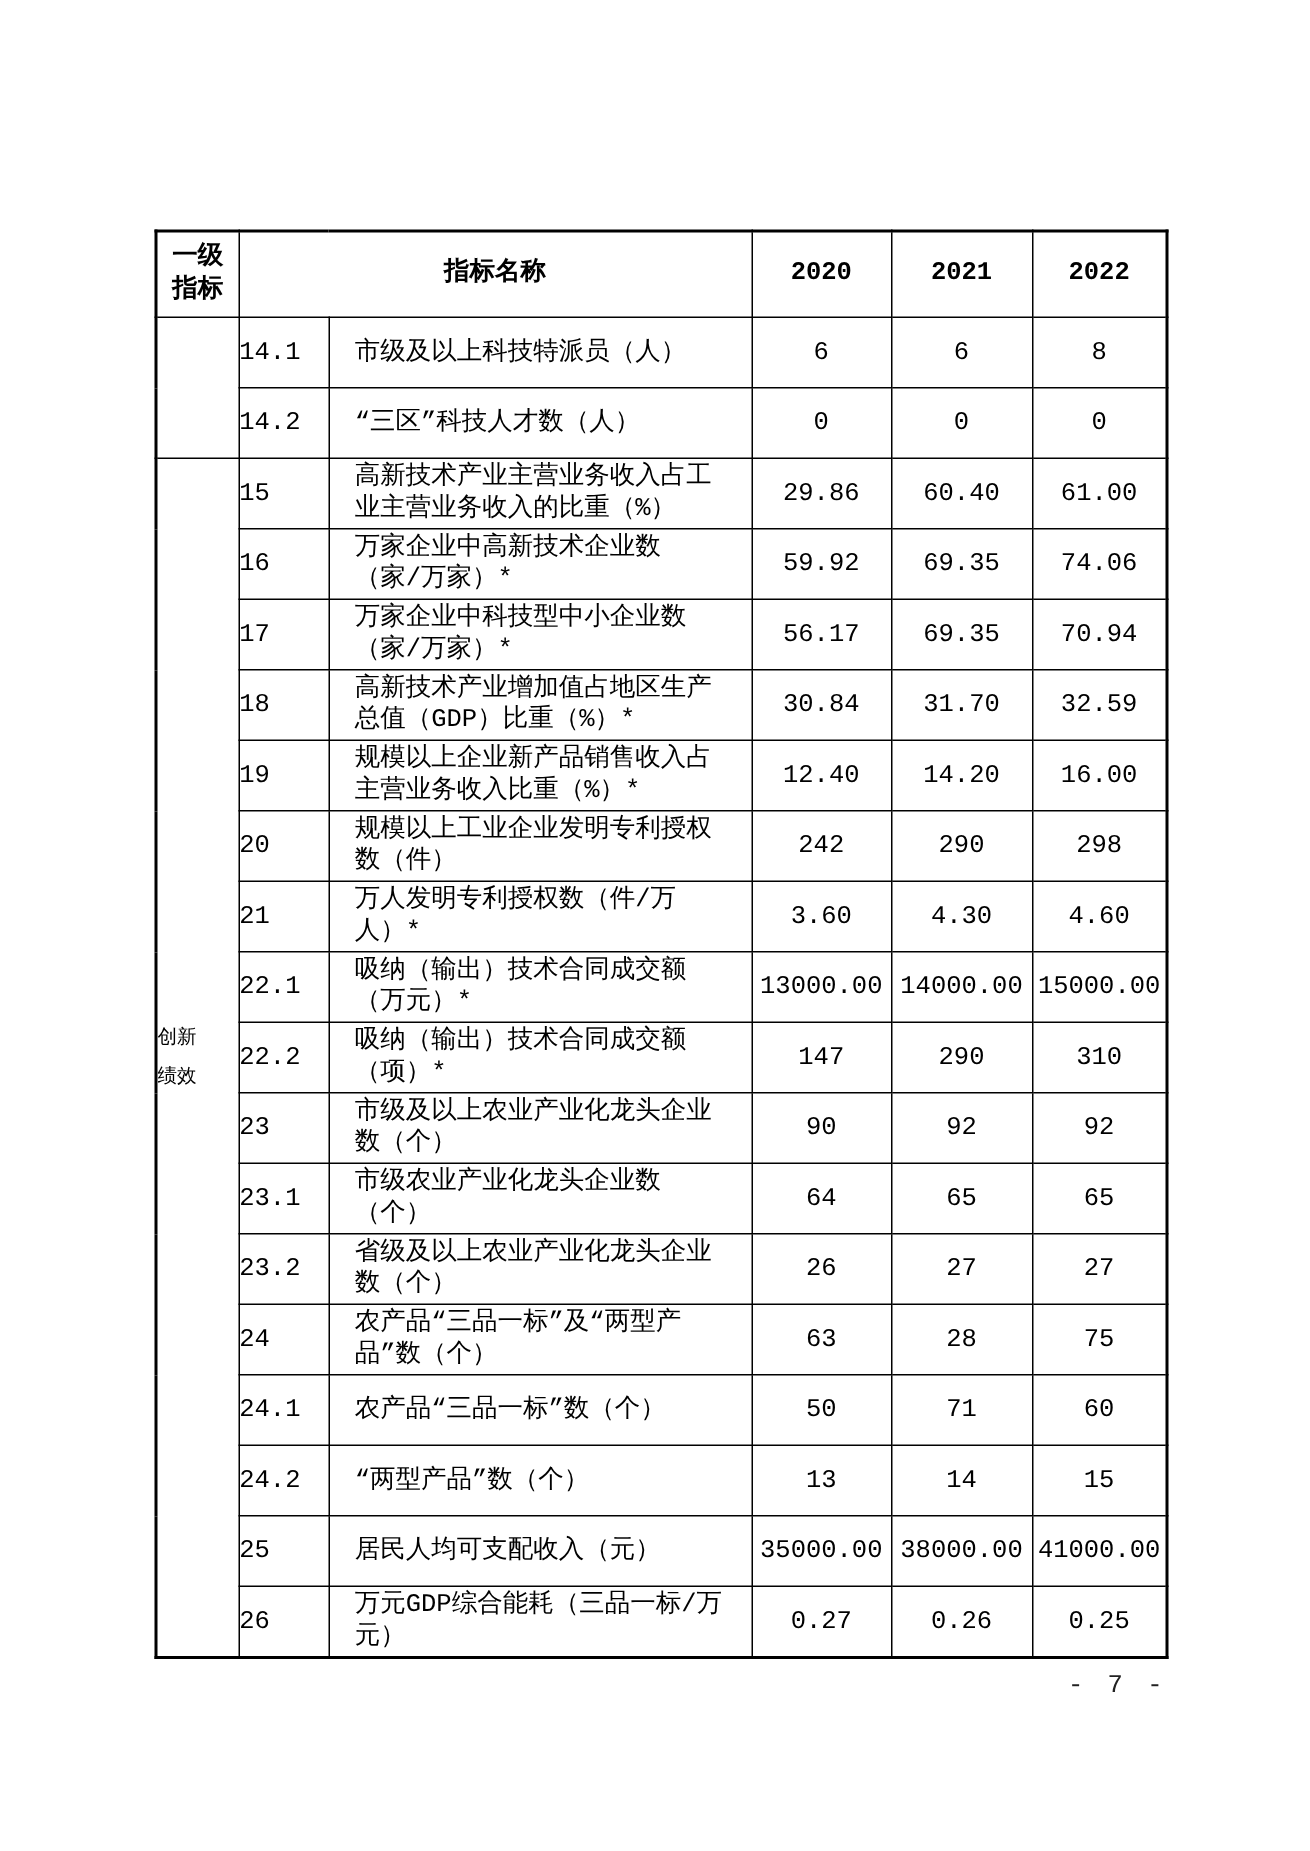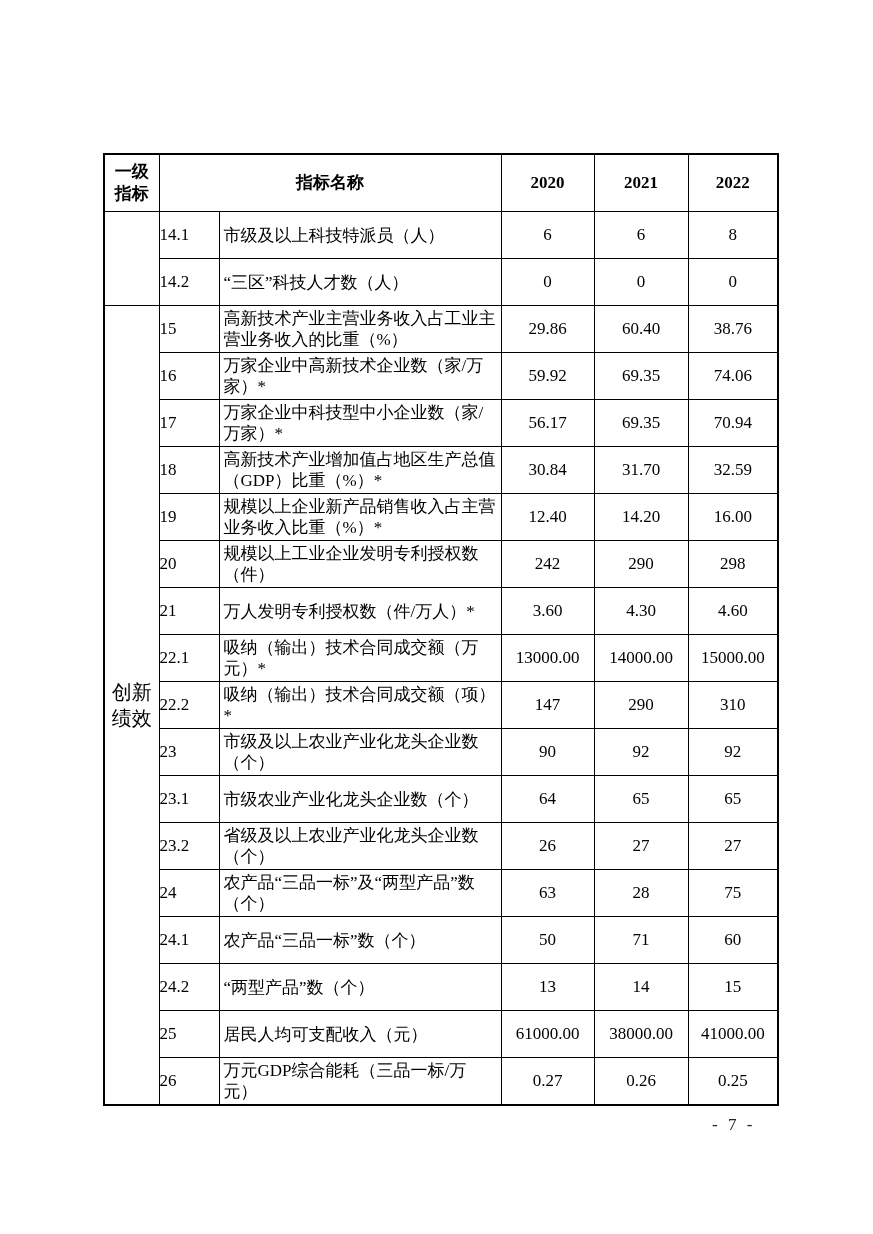--- a/index.html
+++ b/index.html
@@ -12,20 +12,21 @@
     height: 1234px;
     font-family: "Liberation Serif", "DejaVu Serif", serif;
     color: #000000;
   }
   .page {
     position: relative;
     width: 873px;
     height: 1234px;
     background: #ffffff;
     overflow: hidden;
+    font-family: Liberation Mono, monospace;
   }
   table.indicator-table {
     position: absolute;
     left: 103px;
     top: 153px;
     width: 674px;
     border-collapse: collapse;
     table-layout: fixed;
     border: 2px solid #000000;
   }
@@ -44,31 +45,31 @@
     line-height: 22px;
   }
   .indicator-table thead th.h-level1 {
     white-space: pre-line;
   }
   .indicator-table tbody td {
     height: 44px;
     font-size: 17px;
   }
   .indicator-table td.level1 {
-    text-align: center;
+    text-align: left;
     white-space: pre-line;
     line-height: 26px;
-    font-size: 20px;
+    font-size: 13px;
   }
   .indicator-table td.no {
     text-align: left;
   }
   .indicator-table td.name {
     text-align: left;
-    padding: 1px 4px;
+    padding: 1px 17px;
     line-height: 21px;
     font-size: 17px;
   }
   .indicator-table td.val {
     text-align: center;
   }
   .page-number {
     position: absolute;
     top: 1115px;
     left: 712px;
@@ -117,21 +118,21 @@
           <td class="val">0</td>
           <td class="val">0</td>
         </tr>
         <tr>
           <td class="level1" rowspan="17">创新
 绩效</td>
           <td class="no">15</td>
           <td class="name">高新技术产业主营业务收入占工业主营业务收入的比重（%）</td>
           <td class="val">29.86</td>
           <td class="val">60.40</td>
-          <td class="val">38.76</td>
+          <td class="val">61.00</td>
         </tr>
         <tr>
           <td class="no">16</td>
           <td class="name">万家企业中高新技术企业数（家/万家）*</td>
           <td class="val">59.92</td>
           <td class="val">69.35</td>
           <td class="val">74.06</td>
         </tr>
         <tr>
           <td class="no">17</td>
@@ -220,21 +221,21 @@
         <tr>
           <td class="no">24.2</td>
           <td class="name">“两型产品”数（个）</td>
           <td class="val">13</td>
           <td class="val">14</td>
           <td class="val">15</td>
         </tr>
         <tr>
           <td class="no">25</td>
           <td class="name">居民人均可支配收入（元）</td>
-          <td class="val">61000.00</td>
+          <td class="val">35000.00</td>
           <td class="val">38000.00</td>
           <td class="val">41000.00</td>
         </tr>
         <tr>
           <td class="no">26</td>
           <td class="name">万元GDP综合能耗（三品一标/万元）</td>
           <td class="val">0.27</td>
           <td class="val">0.26</td>
           <td class="val">0.25</td>
         </tr>

